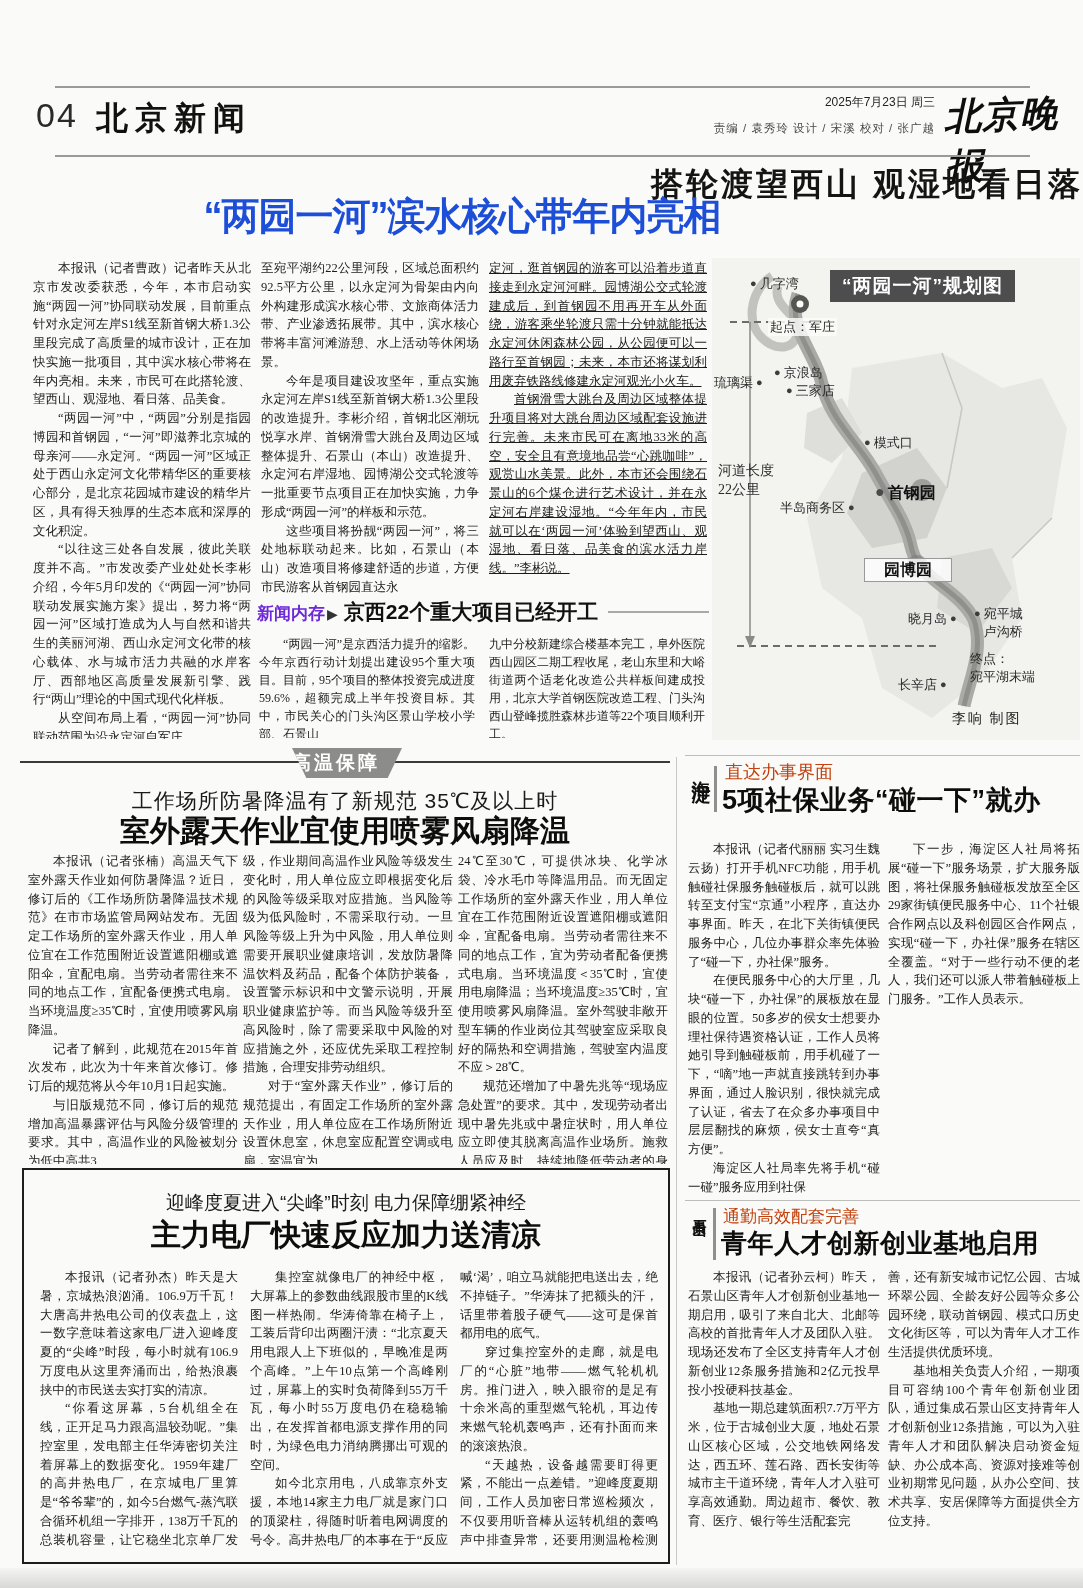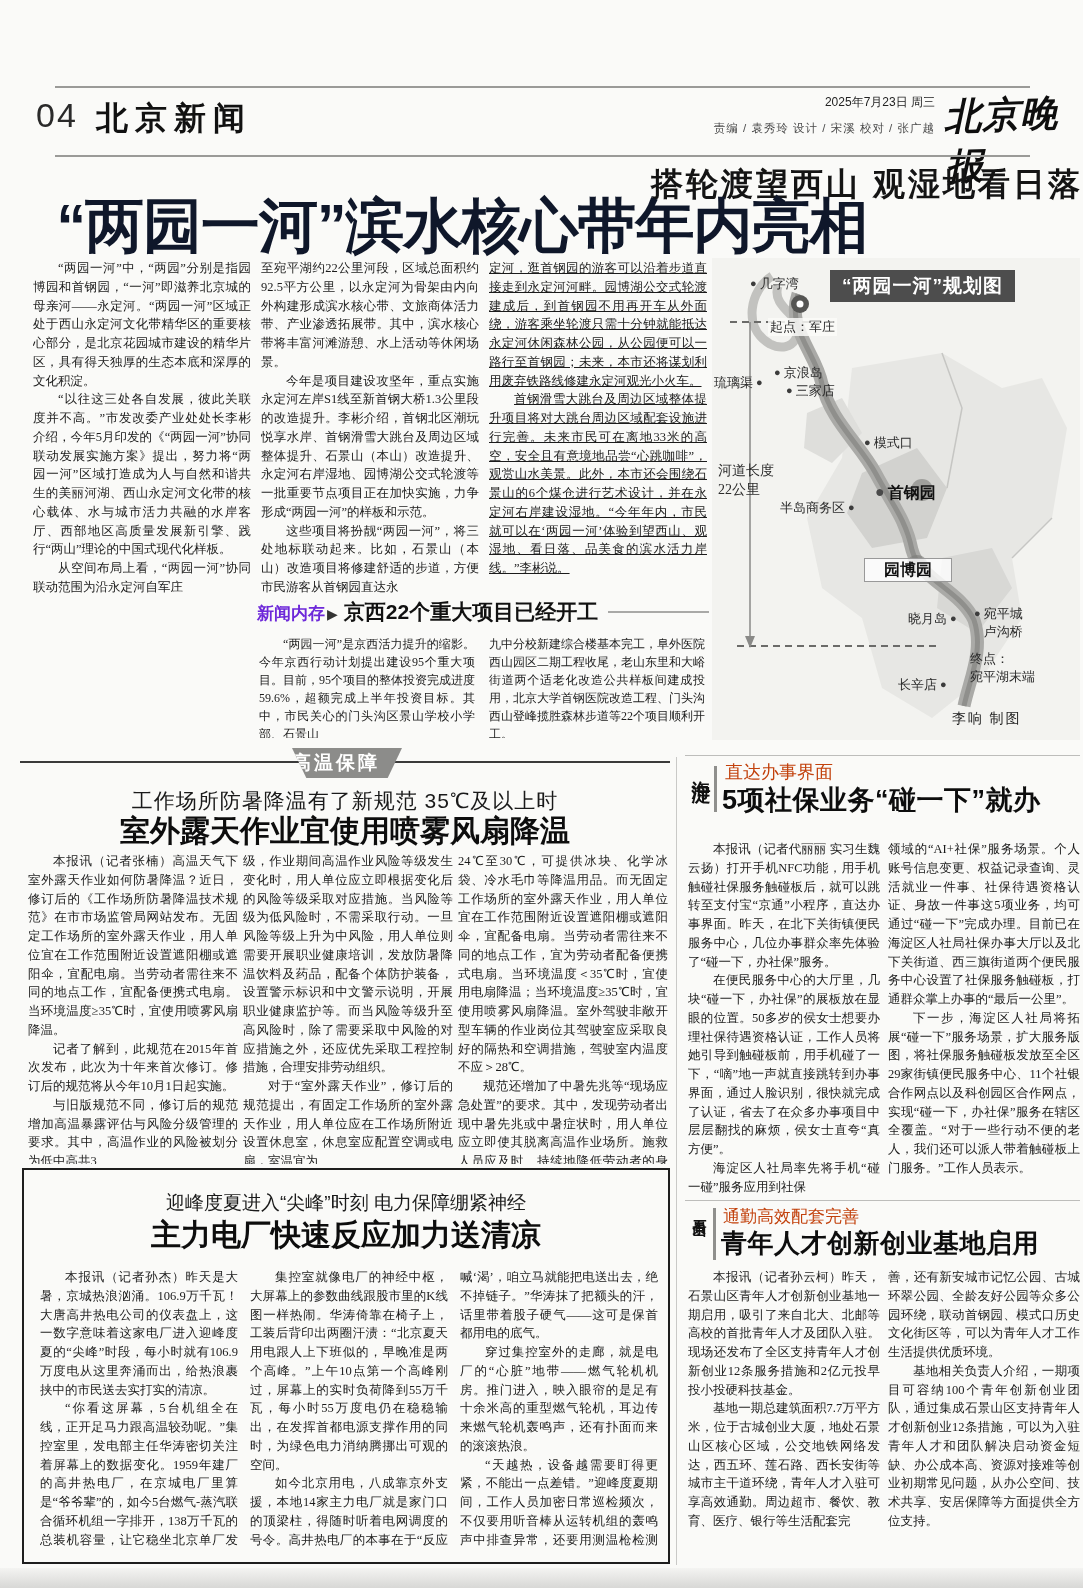--- a/index.html
+++ b/index.html
@@ -9,21 +9,21 @@
   .rule{position:absolute;background:#9a9a98;}
   .sans{font-family:"Liberation Sans",sans-serif;}
   
   .pagenum{font-size:34px;color:#2a2a2a;letter-spacing:2px;}
   .secname{font-size:32px;font-weight:bold;letter-spacing:7px;color:#111;}
   .dateline{font-size:12px;color:#222;text-align:right;}
   .credits{font-size:11.5px;color:#4a4a4a;text-align:right;letter-spacing:1px;}
   .masthead{font-size:37px;font-weight:bold;font-style:italic;color:#0e0e0e;transform:rotate(-2deg);letter-spacing:1px;}
   
   .kicker-lead{width:1083px;text-align:right;font-size:32px;font-weight:600;letter-spacing:3px;color:#141414;}
-  .headline-lead{width:924px;text-align:center;font-size:59px;font-weight:900;letter-spacing:-1px;color:#0f172a;line-height:1.0;}
+  .headline-lead{width:924px;text-align:center;font-size:38px;font-weight:900;letter-spacing:-1px;color:#1d4ed8;line-height:1.0;}
   
   .col{position:absolute;overflow:hidden;font-size:12.5px;line-height:1.5;text-align:justify;color:#1b1b1b;}
   .para{margin:0;text-indent:2em;}
   
   .memo-label{font-size:17px;font-weight:bold;color:#6d28d9;}
   .memo-arrow{font-size:14px;color:#333;margin:0 6px 0 2px;}
   .memo-title{font-size:21px;font-weight:bold;color:#111;}
   .memo-line{flex:1;height:2px;background:#a9a9a7;margin-left:10px;align-self:center;}
   
   .map{position:absolute;left:712px;top:258px;width:368px;height:482px;background:#f3f3f0;}
@@ -64,20 +64,21 @@
   <div class="abs sans secname" style="left:96px;top:97px;">北京新闻</div>
   <div class="abs sans dateline" style="left:700px;top:94px;width:235px;">2025年7月23日 周三</div>
   <div class="abs sans credits" style="left:640px;top:121px;width:295px;">责编 / 袁秀玲  设计 / 宋溪  校对 / 张广越</div>
   <div class="abs masthead" style="left:945px;top:90px;">北京晚报</div>
   <div class="rule" style="left:55px;top:155px;width:975px;height:2px;"></div>
 
   <div class="abs sans kicker-lead" style="left:0;top:163px;">搭轮渡望西山  观湿地看日落</div>
   <div class="abs sans headline-lead" style="left:0;top:197px;">“两园一河”滨水核心带年内亮相</div>
 
   <div class="col" style="left:33px;top:259px;width:218px;height:480px;">
+      <p class="para">本报讯（记者曹政）记者昨天从北京市发改委获悉，今年，本市启动实施“两园一河”协同联动发展，目前重点针对永定河左岸S1线至新首钢大桥1.3公里段完成了高质量的城市设计，正在加快实施一批项目，其中滨水核心带将在年内亮相。未来，市民可在此搭轮渡、望西山、观湿地、看日落、品美食。</p>
       <p class="para">“两园一河”中，“两园”分别是指园博园和首钢园，“一河”即滋养北京城的母亲河——永定河。“两园一河”区域正处于西山永定河文化带精华区的重要核心部分，是北京花园城市建设的精华片区，具有得天独厚的生态本底和深厚的文化积淀。</p>
       <p class="para">“以往这三处各自发展，彼此关联度并不高。”市发改委产业处处长李彬介绍，今年5月印发的《“两园一河”协同联动发展实施方案》提出，努力将“两园一河”区域打造成为人与自然和谐共生的美丽河湖、西山永定河文化带的核心载体、水与城市活力共融的水岸客厅、西部地区高质量发展新引擎、践行“两山”理论的中国式现代化样板。</p>
       <p class="para">从空间布局上看，“两园一河”协同联动范围为沿永定河自军庄</p>
     </div>
   <div class="col" style="left:261px;top:259px;width:218px;height:352px;">
       <p class="para" style="text-indent: 0px;">至宛平湖约22公里河段，区域总面积约92.5平方公里，以永定河为骨架由内向外构建形成滨水核心带、文旅商体活力带、产业渗透拓展带。其中，滨水核心带将丰富河滩游憩、水上活动等休闲场景。</p>
       <p class="para">今年是项目建设攻坚年，重点实施永定河左岸S1线至新首钢大桥1.3公里段的改造提升。李彬介绍，首钢北区潮玩悦享水岸、首钢滑雪大跳台及周边区域整体提升、石景山（本山）改造提升、永定河右岸湿地、园博湖公交式轮渡等一批重要节点项目正在加快实施，力争形成“两园一河”的样板和示范。</p>
       <p class="para">这些项目将扮靓“两园一河”，将三处地标联动起来。比如，石景山（本山）改造项目将修建舒适的步道，方便市民游客从首钢园直达永</p>
     </div>
   <div class="col" style="left:489px;top:259px;width:218px;height:352px;text-decoration:underline;">
@@ -166,21 +167,20 @@
   <div class="region-v sans" style="left:688px;top:766px;height:50px;font-size:19px;">海淀</div>
   <div class="region-rule" style="left:714px;top:766px;height:46px;"></div>
   <div class="kicker-right sans" style="left:725px;top:760px;">直达办事界面</div>
   <div class="headline-right sans" style="left:722px;top:782px;">5项社保业务“碰一下”就办</div>
   <div class="col" style="left:688px;top:840px;width:192px;height:356px;">
       <p class="para">本报讯（记者代丽丽 实习生魏云扬）打开手机NFC功能，用手机触碰社保服务触碰板后，就可以跳转至支付宝“京通”小程序，直达办事界面。昨天，在北下关街镇便民服务中心，几位办事群众率先体验了“碰一下，办社保”服务。</p>
       <p class="para">在便民服务中心的大厅里，几块“碰一下，办社保”的展板放在显眼的位置。50多岁的侯女士想要办理社保待遇资格认证，工作人员将她引导到触碰板前，用手机碰了一下，“嘀”地一声就直接跳转到办事界面，通过人脸识别，很快就完成了认证，省去了在众多办事项目中层层翻找的麻烦，侯女士直夸“真方便”。</p>
       <p class="para">海淀区人社局率先将手机“碰一碰”服务应用到社保</p>
     </div>
   <div class="col" style="left:888px;top:840px;width:192px;height:356px;">
-      <p class="para" style="text-indent: 0px;">领域的“AI+社保”服务场景。个人账号信息变更、权益记录查询、灵活就业一件事、社保待遇资格认证、身故一件事这5项业务，均可通过“碰一下”完成办理。目前已在海淀区人社局社保办事大厅以及北下关街道、西三旗街道两个便民服务中心设置了社保服务触碰板，打通群众掌上办事的“最后一公里”。</p>
       <p class="para">下一步，海淀区人社局将拓展“碰一下”服务场景，扩大服务版图，将社保服务触碰板发放至全区29家街镇便民服务中心、11个社银合作网点以及科创园区合作网点，实现“碰一下，办社保”服务在辖区全覆盖。“对于一些行动不便的老人，我们还可以派人带着触碰板上门服务。”工作人员表示。</p>
     </div>
 
   <div class="powerbox">
     <div class="abs sans" style="left:0;top:20px;width:644px;text-align:center;font-size:19px;font-weight:500;color:#1a1a1a;">迎峰度夏进入“尖峰”时刻  电力保障绷紧神经</div>
     <div class="abs sans" style="left:0;top:45px;width:644px;text-align:center;font-size:30px;font-weight:800;color:#0d0d0d;">主力电厂快速反应加力送清凉</div>
     <div class="col" style="left:16px;top:98px;width:198px;height:278px;">
         <p class="para">本报讯（记者孙杰）昨天是大暑，京城热浪汹涌。106.9万千瓦！大唐高井热电公司的仪表盘上，这一数字意味着这家电厂进入迎峰度夏的“尖峰”时段，每小时就有106.9万度电从这里奔涌而出，给热浪裹挟中的市民送去实打实的清凉。</p>
         <p class="para">“你看这屏幕，5台机组全在线，正开足马力跟高温较劲呢。”集控室里，发电部主任华涛密切关注着屏幕上的数据变化。1959年建厂的高井热电厂，在京城电厂里算是“爷爷辈”的，如今5台燃气-蒸汽联合循环机组一字排开，138万千瓦的总装机容量，让它稳坐北京单厂发电规模头把交椅。</p>
       </div>

